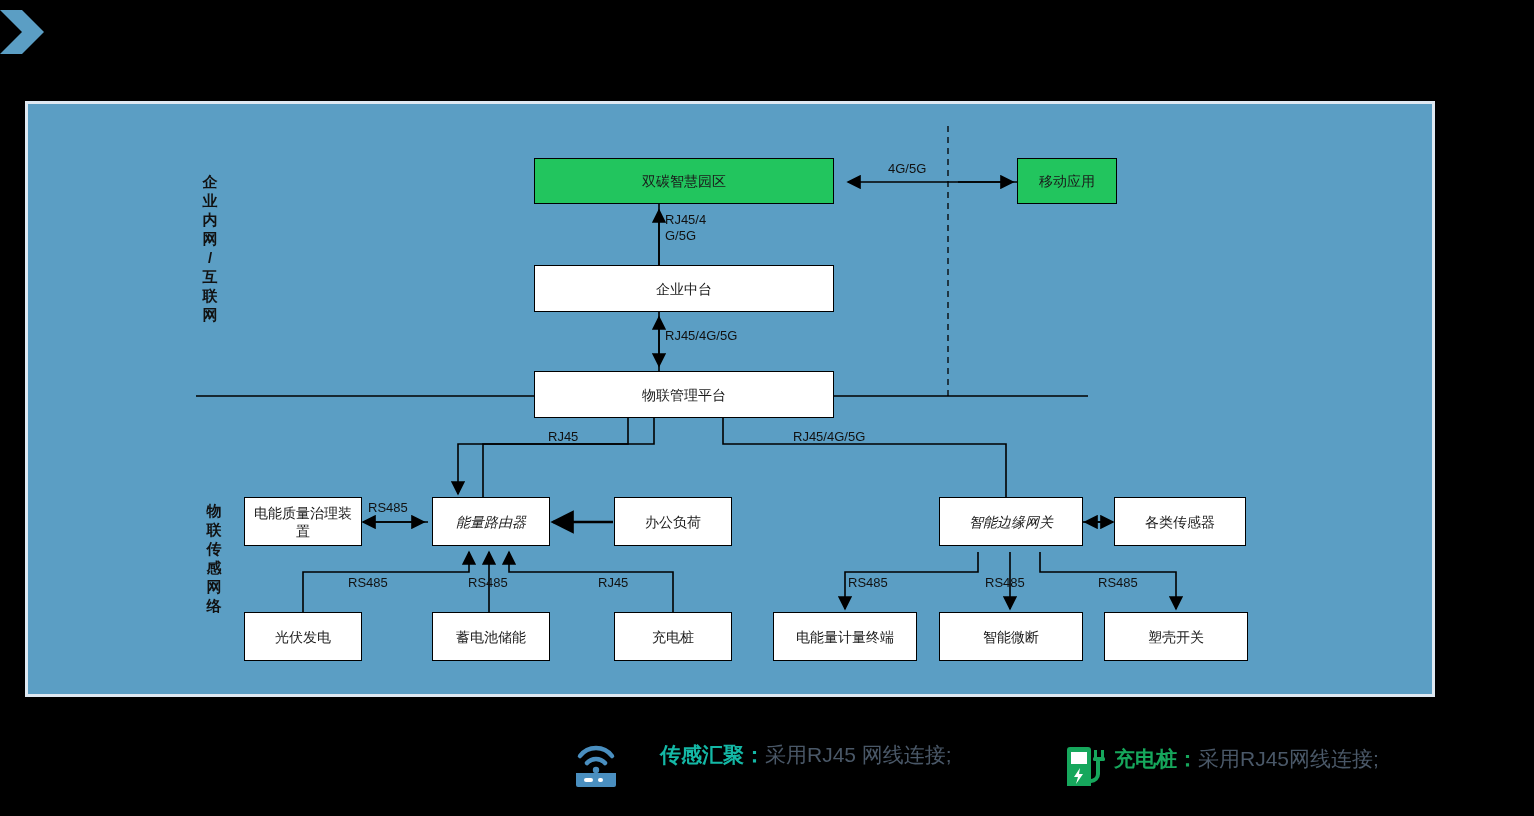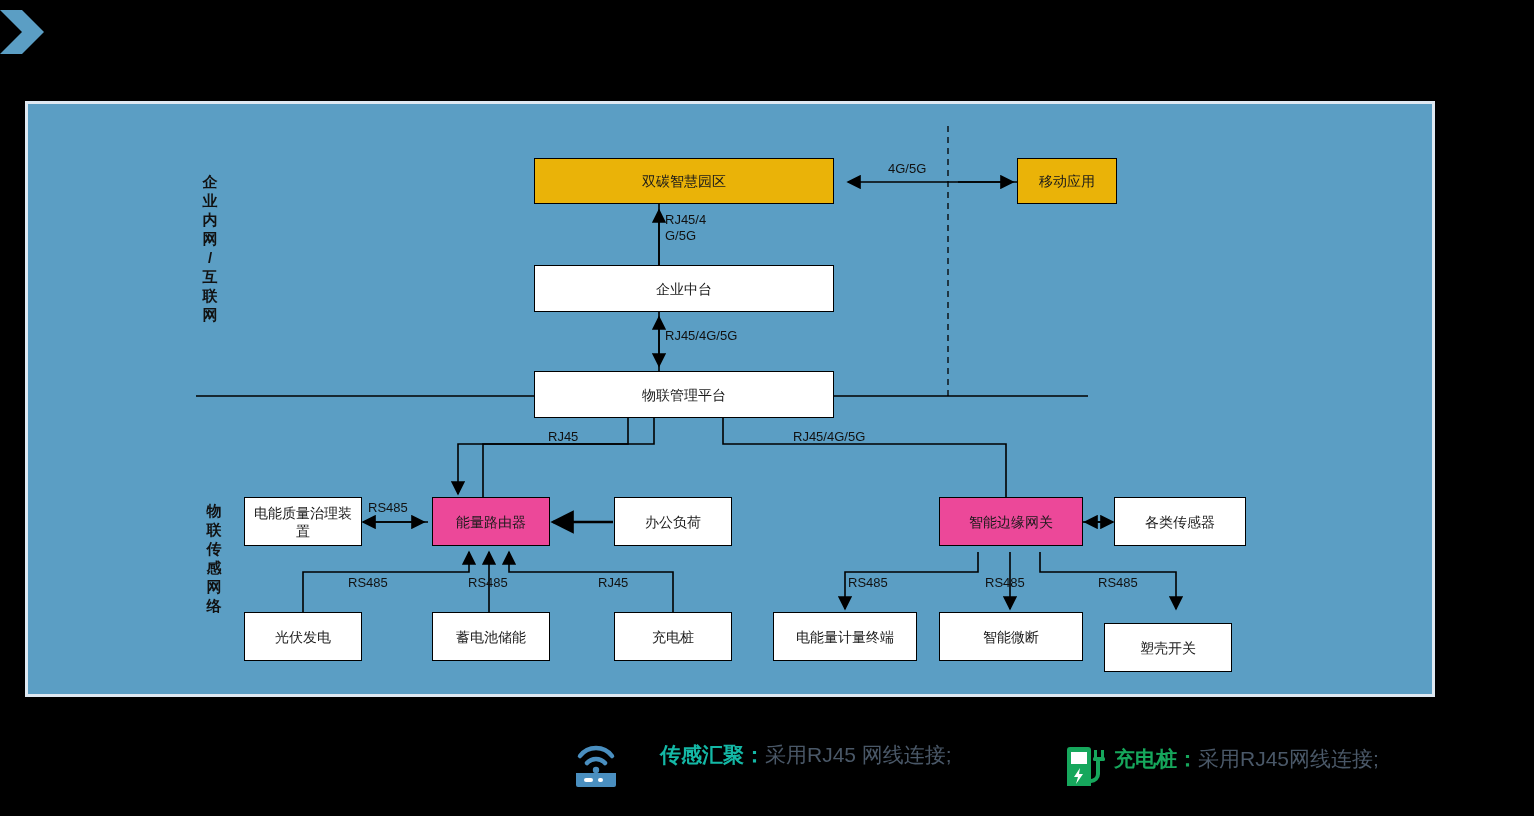--- a/index.html
+++ b/index.html
@@ -14,22 +14,22 @@
          background:#5b9ec4;border:3px solid #dfe9f2;box-sizing:border-box;}
 
   
   .vlabel{position:absolute;color:#111;font-weight:bold;font-size:15px;
           line-height:19px;width:18px;text-align:center;letter-spacing:0px;}
 
   
   .node{position:absolute;box-sizing:border-box;border:1.5px solid #000;
         background:#ffffff;display:flex;align-items:center;justify-content:center;
         text-align:center;color:#1a1a1a;font-size:14px;line-height:18px;padding:2px 4px;}
-  .node.lightblue{background:#eab308;}
-  .node.orange{background:#ec4899;}
+  .node.lightblue{background:#22c55e;}
+  .node.orange{background:#ffffff;font-style:italic;}
 
   
   .elabel{position:absolute;color:#111;font-size:13px;line-height:16px;
           text-align:left;white-space:pre-line;}
 
   
   .wires{position:absolute;left:0;top:0;width:1410px;height:596px;pointer-events:none;}
 
   
   .legend{position:absolute;left:0;top:726px;width:1534px;height:90px;}
@@ -139,21 +139,21 @@
   <div class="node" style="left:216px;top:508px;width:118px;height:49px;">光伏发电</div>
 
   <div class="node" style="left:404px;top:508px;width:118px;height:49px;">蓄电池储能</div>
 
   <div class="node" style="left:586px;top:508px;width:118px;height:49px;">充电桩</div>
 
   <div class="node" style="left:745px;top:508px;width:144px;height:49px;">电能量计量终端</div>
 
   <div class="node" style="left:911px;top:508px;width:144px;height:49px;">智能微断</div>
 
-  <div class="node" style="left:1076px;top:508px;width:128px;height:49px;margin-top:11px;">塑壳开关</div>
+  <div class="node" style="left:1076px;top:508px;width:144px;height:49px;">塑壳开关</div>
 
   <div class="elabel" style="left:860px;top:57px;width:70px;">4G/5G</div>
 
   <div class="elabel" style="left:637px;top:108px;width:64px;text-align:left;">RJ45/4
 G/5G</div>
 
   <div class="elabel" style="left:637px;top:224px;width:120px;text-align:left;">RJ45/4G/5G</div>
 
   <div class="elabel" style="left:520px;top:325px;width:60px;">RJ45</div>
 

